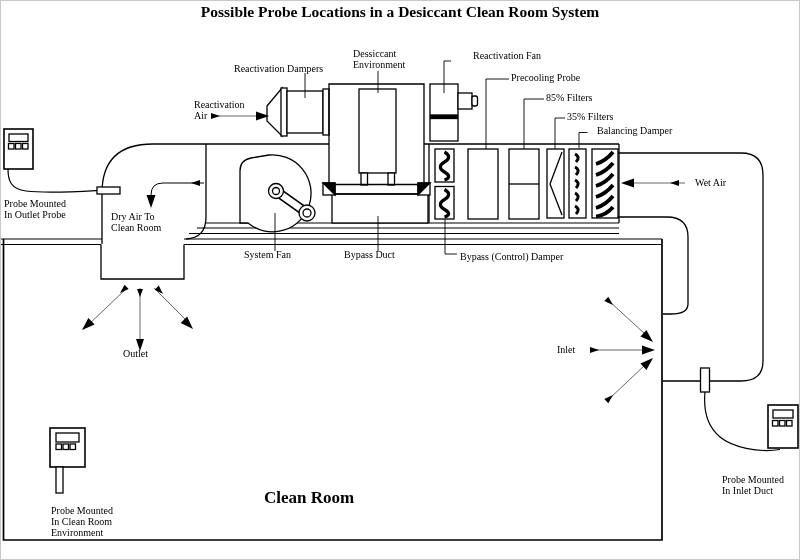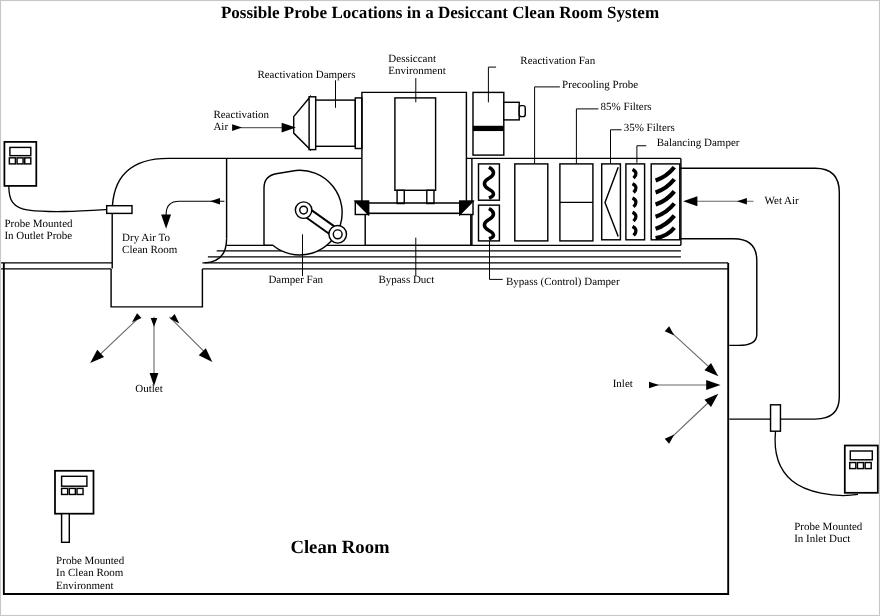--- a/index.html
+++ b/index.html
@@ -245,21 +245,21 @@
 <div class="lbl" style="left:3px;top:197px">
   <div>Probe Mounted</div>
   <div>In Outlet Probe</div>
 </div>
 
 <div class="lbl" style="left:110px;top:210px">
   <div>Dry Air To</div>
   <div>Clean Room</div>
 </div>
 
-<div class="lbl" style="left:243px;top:248px">Damper Fan</div>
+<div class="lbl" style="left:243px;top:248px">System Fan</div>
 <div class="lbl" style="left:343px;top:248px">Bypass Duct</div>
 <div class="lbl" style="left:459px;top:250px">Bypass (Control) Damper</div>
 
 <div class="lbl" style="left:122px;top:347px">Outlet</div>
 <div class="lbl" style="left:556px;top:343px">Inlet</div>
 
 <div class="lbl-room">Clean Room</div>
 
 <div class="lbl" style="left:50px;top:504px">
   <div>Probe Mounted</div>

